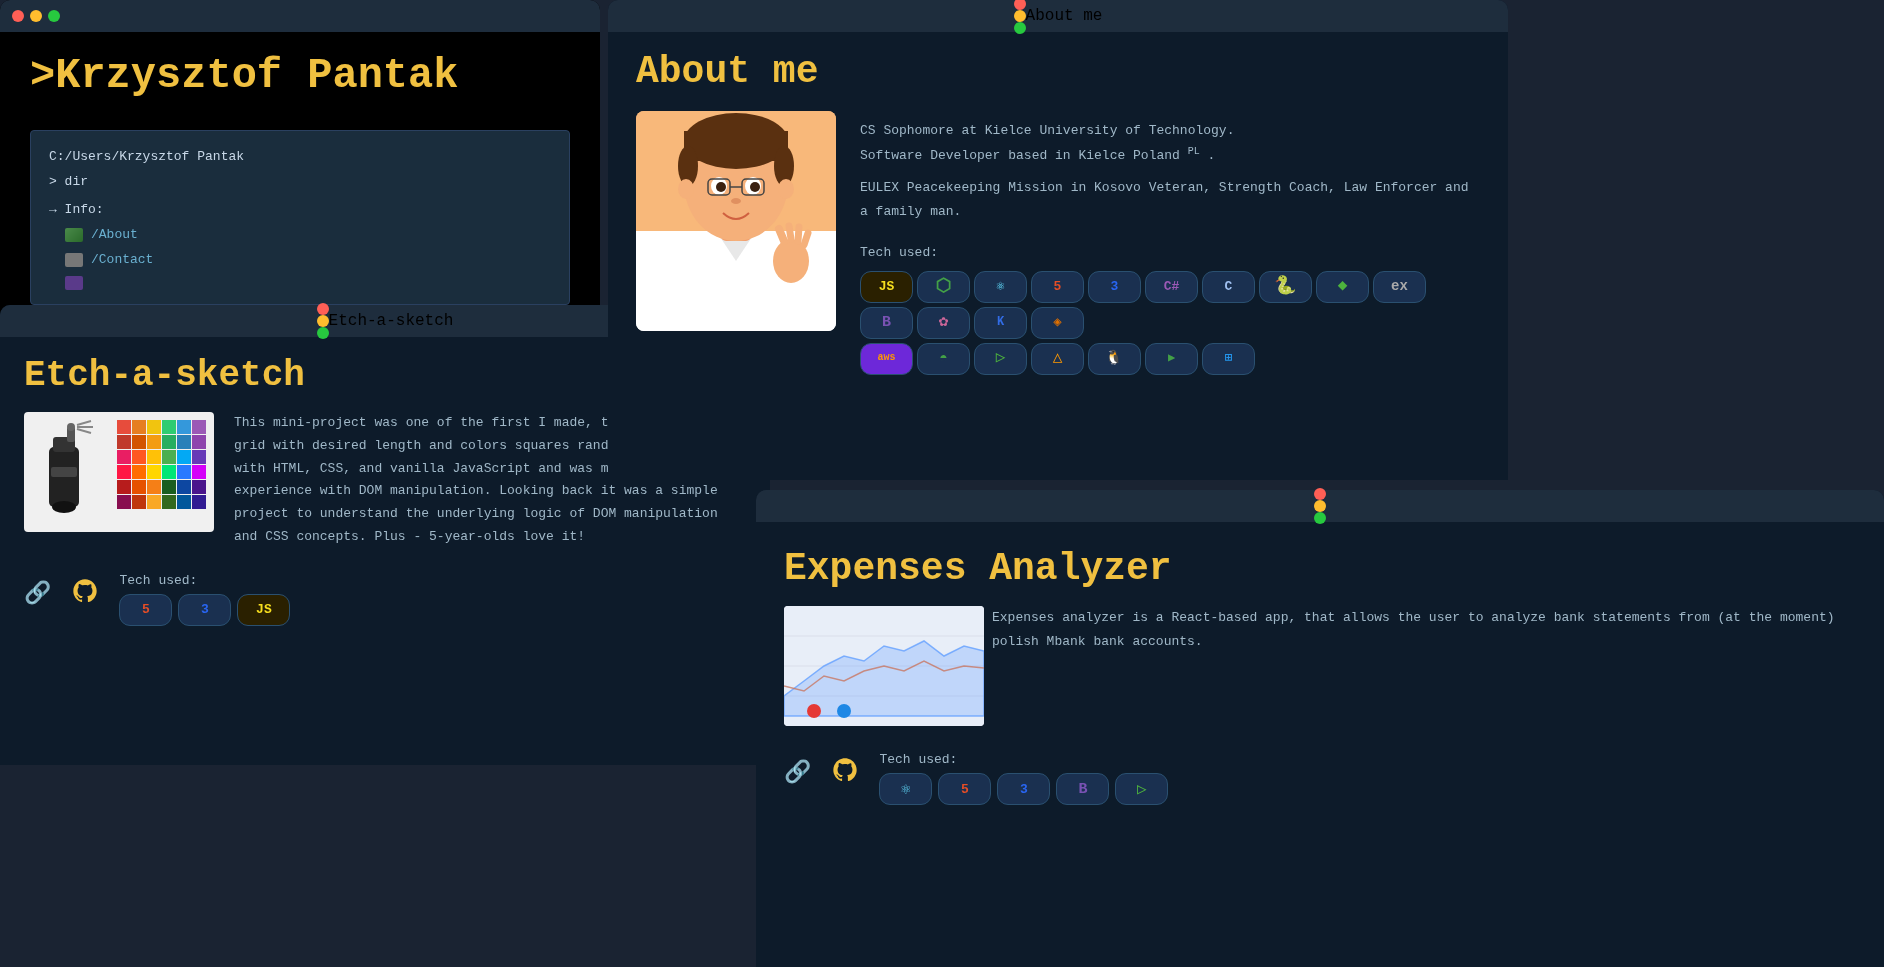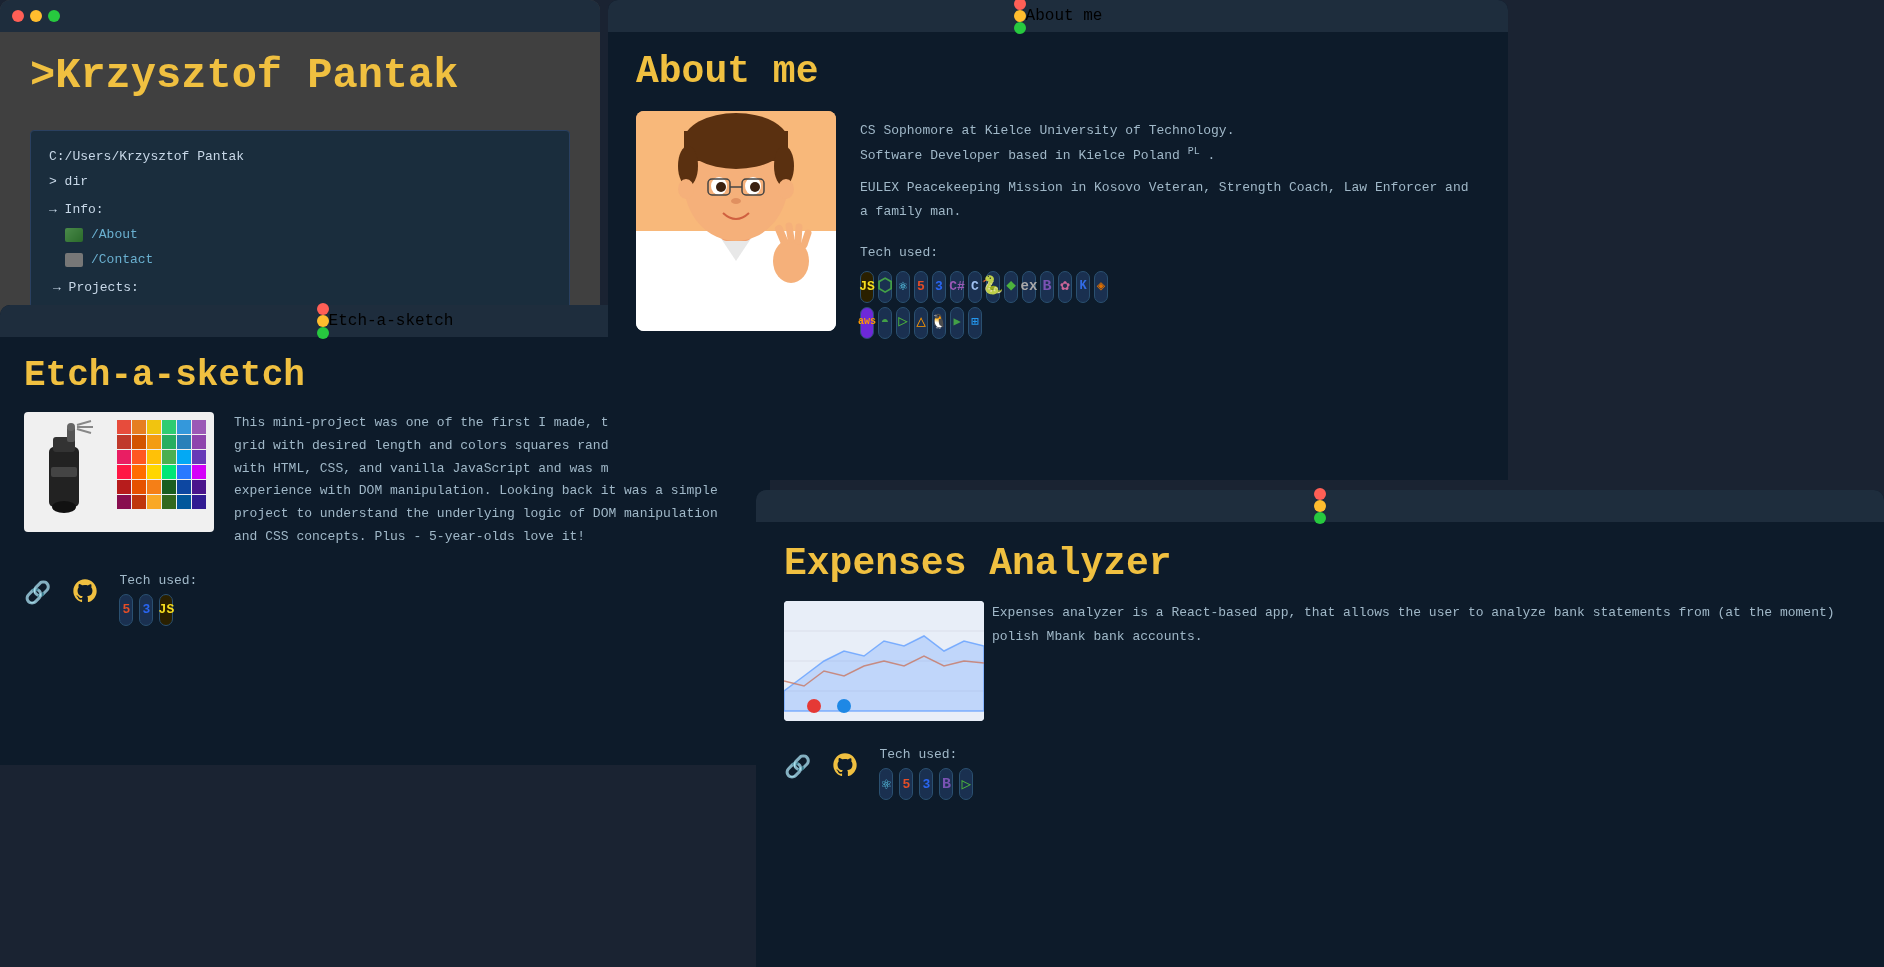--- a/index.html
+++ b/index.html
@@ -12,21 +12,21 @@
       position: relative;
     }
 
     
     .terminal-main {
       position: absolute;
       top: 0;
       left: 0;
       width: 600px;
       height: 320px;
-      background: #404040;
+      background: #000000;
       border-radius: 10px 10px 0 0;
     }
     .terminal-main .title-bar {
       background: #1e2d3d;
       height: 32px;
       border-radius: 10px 10px 0 0;
       display: flex;
       align-items: center;
       justify-content: center;
       position: relative;
@@ -190,22 +190,21 @@
     .window-expenses .title-bar-exp {
       background: #1e2d3d;
       height: 32px;
       border-radius: 10px 10px 0 0;
       display: flex;
       align-items: center;
       justify-content: center;
       position: relative;
     }
     .window-expenses-content {
-      padding: 11px 28px;
-      margin-top: 9px;
+      padding: 25px 28px;
     }
     .expenses-title {
       color: #f0c040;
       font-size: 38px;
       font-weight: bold;
       margin-bottom: 16px;
     }
     .expenses-row {
       display: flex;
       gap: 8px;
@@ -221,21 +220,21 @@
     
     .github-icon-lg {
       color: #f0c040;
       font-size: 36px;
       cursor: pointer;
       display: inline-block;
     }
 
     
     .ti {
-      width: 14px; height: 32px;
+      width: 53px; height: 32px;
       background: #1a3050;
       border: 1px solid #2a5070;
       border-radius: 11px;
       display: flex;
       align-items: center;
       justify-content: center;
       font-size: 13px;
       font-weight: bold;
       color: #ccc;
     }
@@ -288,23 +287,20 @@
       <div style="margin-top:4px;">
         <span class="arrow-right">→ Info:</span>
       </div>
       <div class="menu-item">
         <span style="display:inline-block;width:18px;height:14px;background:linear-gradient(135deg,#4a8a4a,#2a6a2a);border-radius:2px;"></span>
         <span class="menu-link">/About</span>
       </div>
       <div class="menu-item">
         <span style="display:inline-block;width:18px;height:14px;background:#777;border-radius:2px;"></span>
         <span class="menu-link">/Contact</span>
-      </div>
-      <div style="margin-top:4px;">
-        <span class="section-label">→ Projects:</span>
       </div>
       <div style="display:flex;gap:6px;margin-left:16px;margin-top:4px;">
         <span style="display:inline-block;width:18px;height:14px;background:#5a3a8a;border-radius:2px;"></span>
       </div>
     </div>
   </div>
 </div>
 
 <div class="window-etch">
   <div class="title-bar-etch" style="background:#1e2d3d;height:32px;border-radius:10px 10px 0 0;display:flex;align-items:center;justify-content:center;position:relative;">

